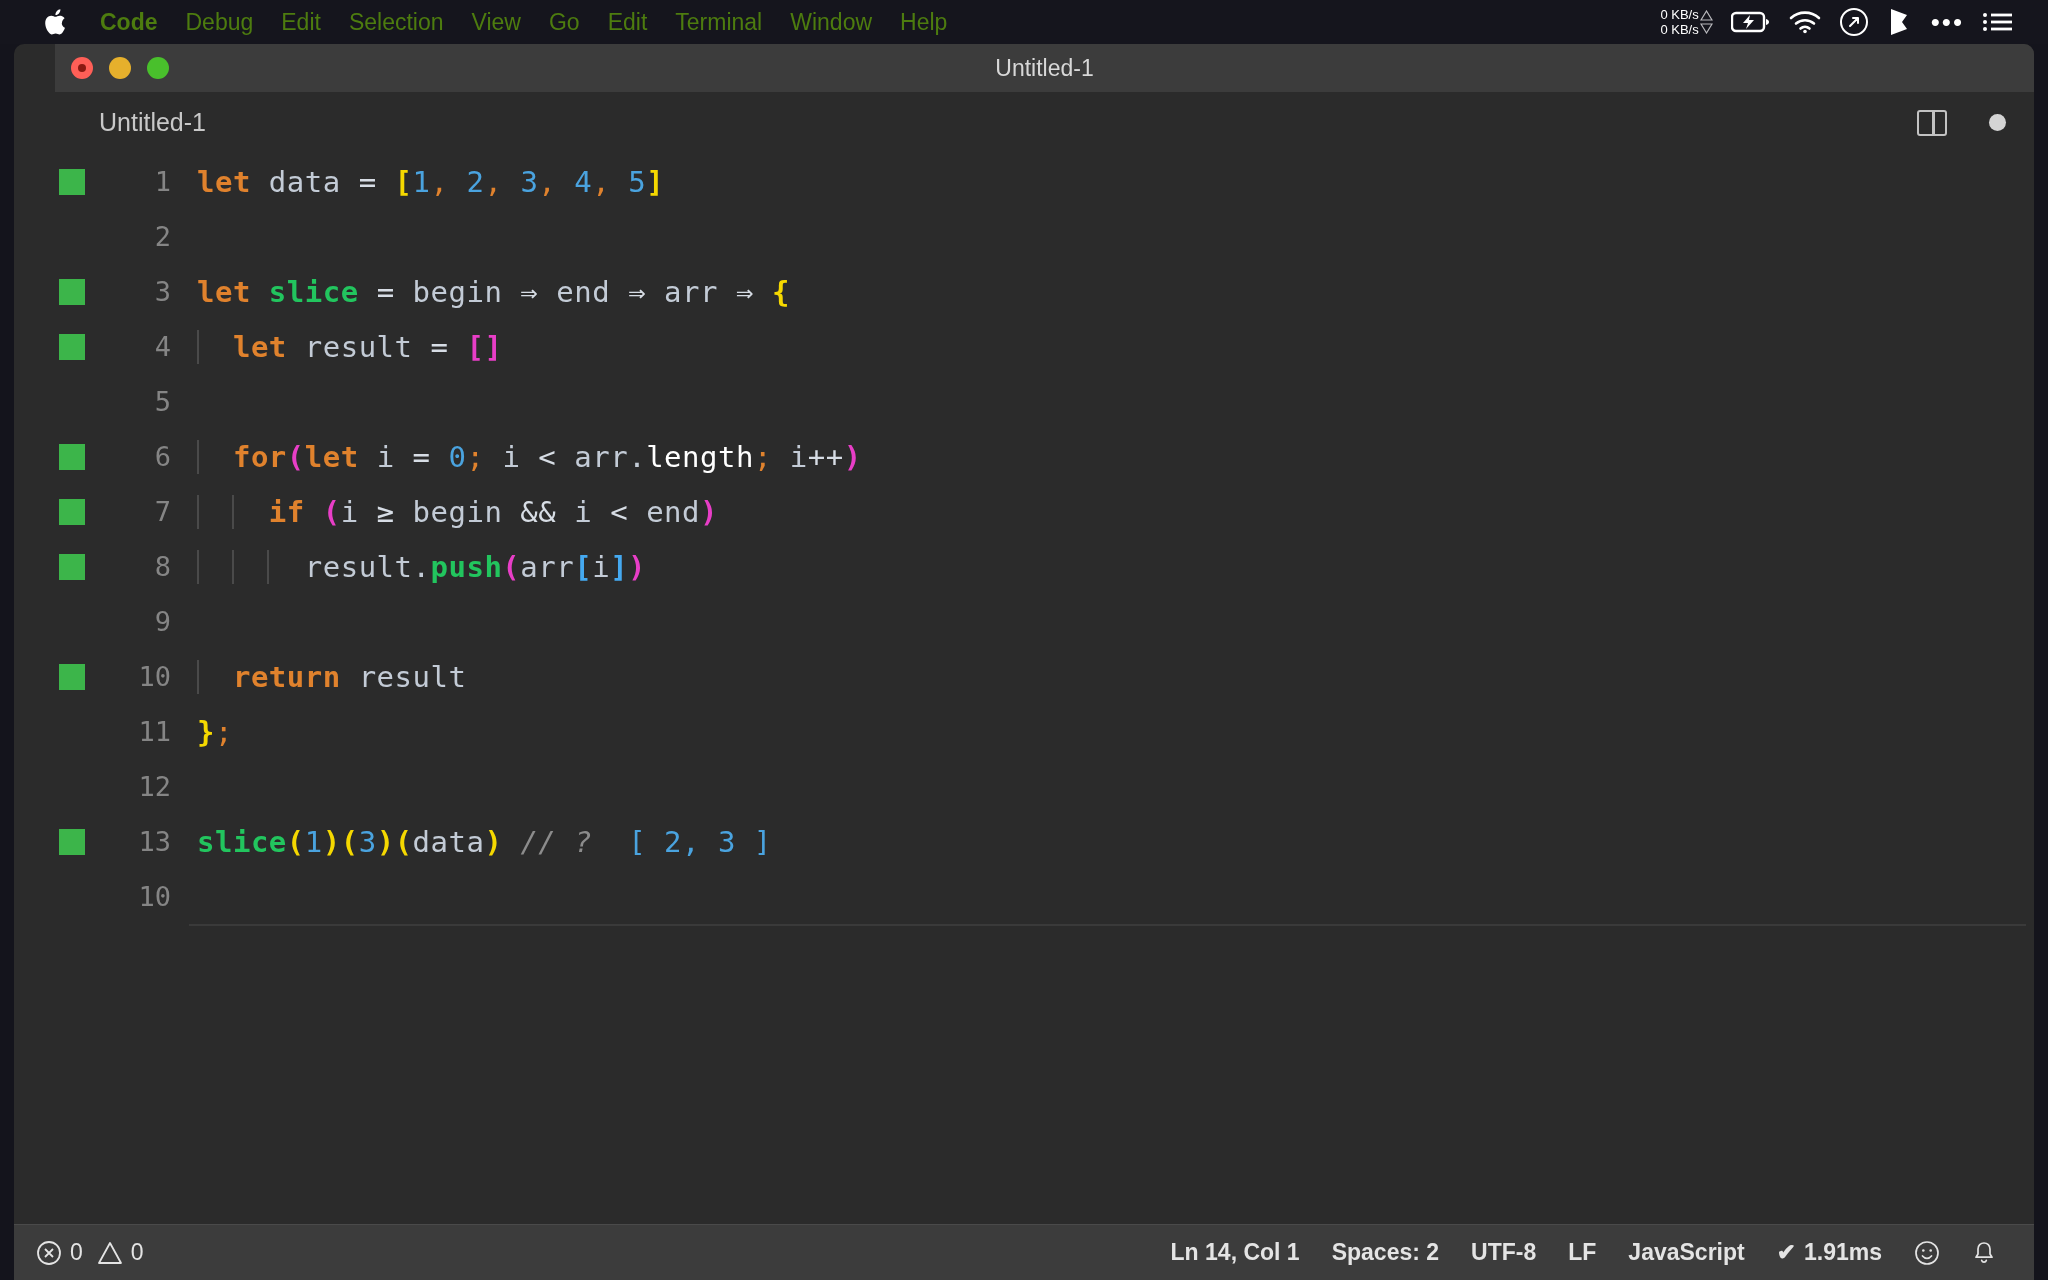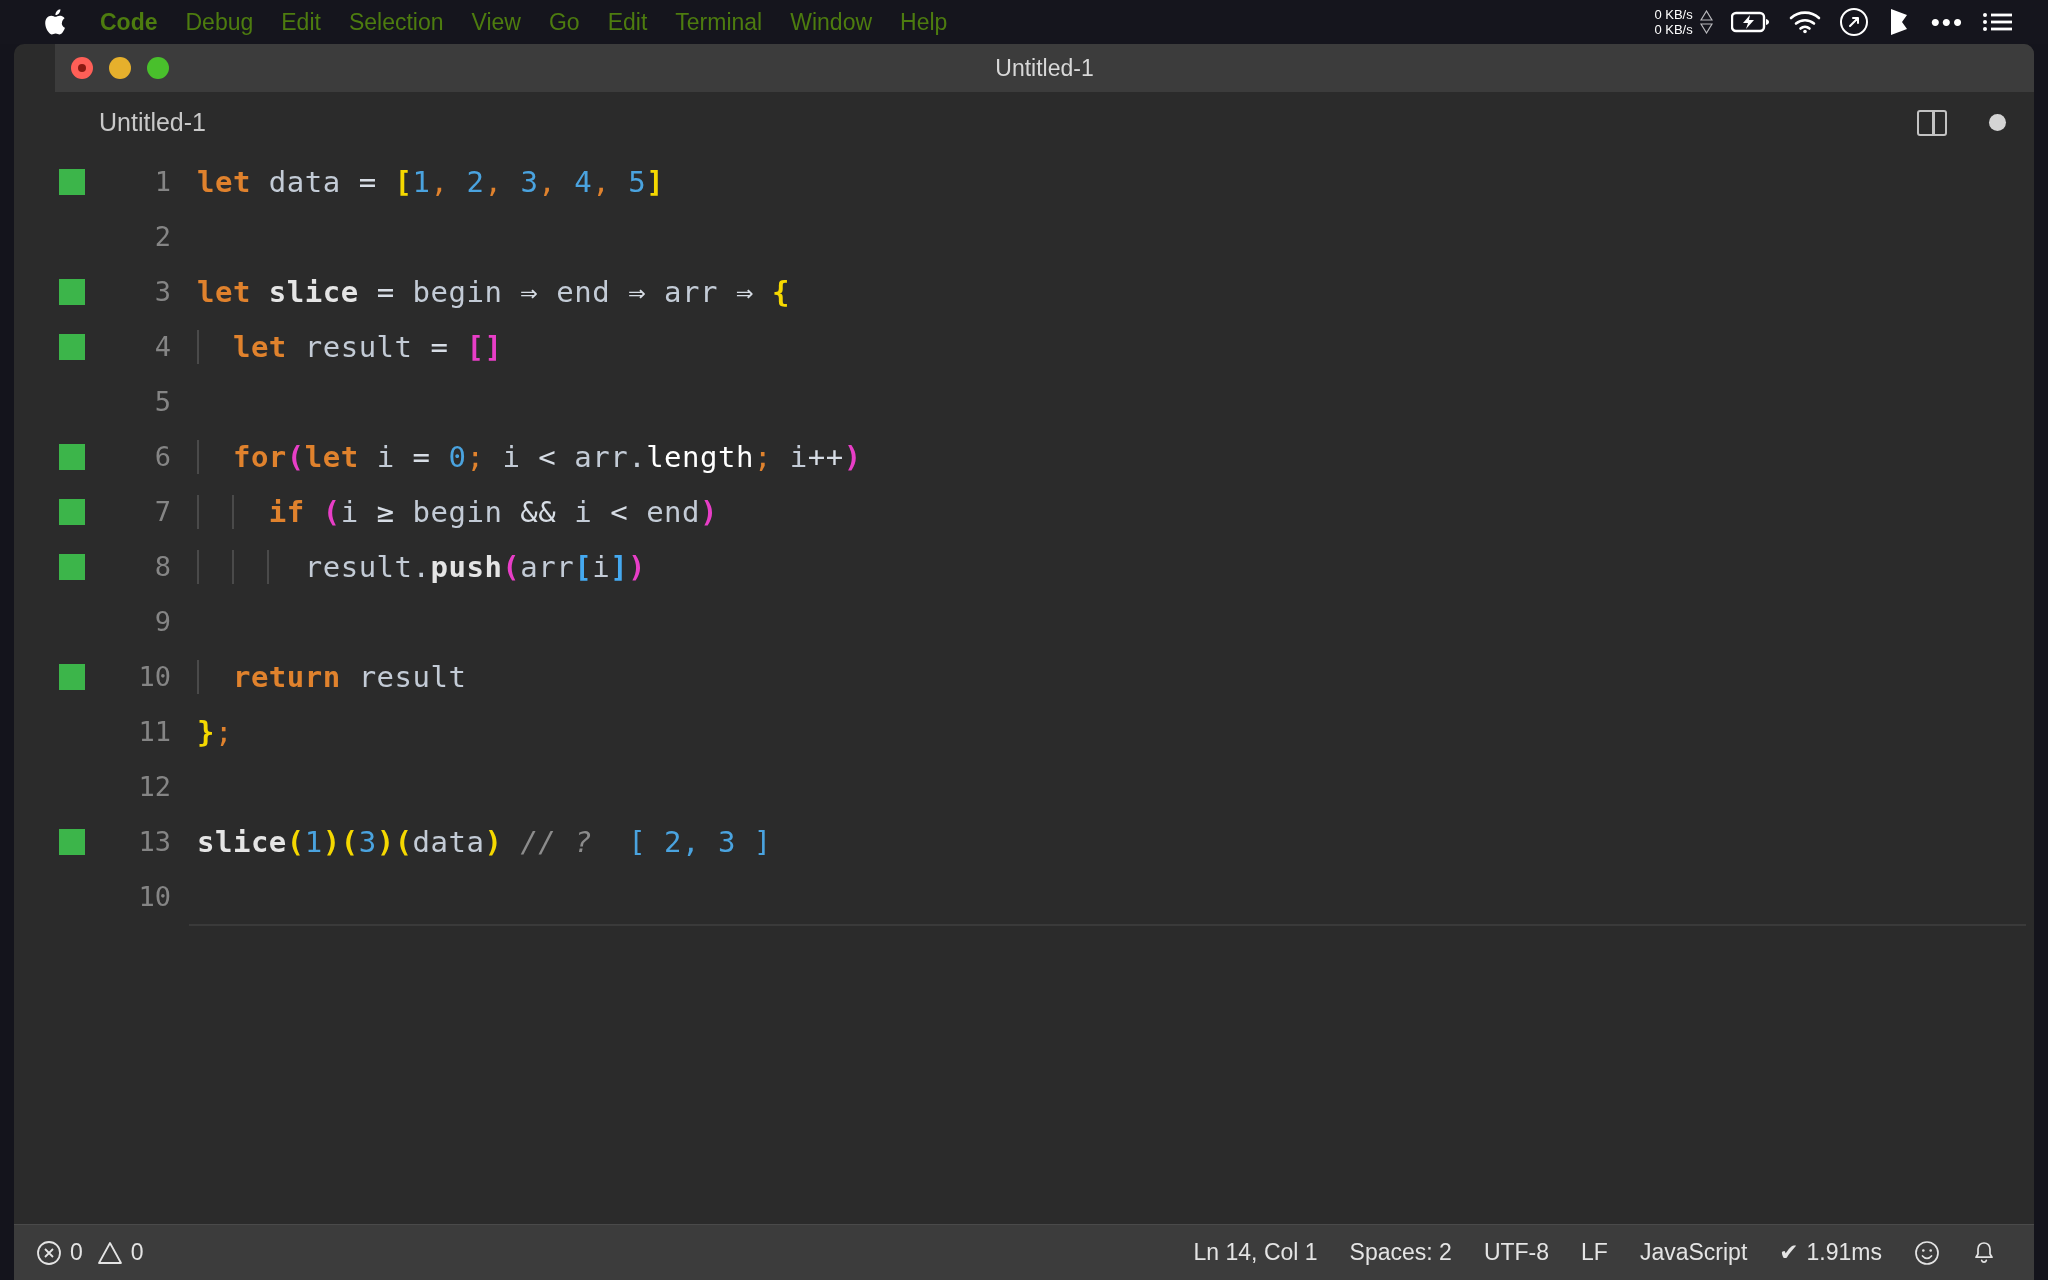--- a/index.html
+++ b/index.html
@@ -26,21 +26,21 @@
     color: #4d7c0f;
     white-space: nowrap;
   }
   .menu-item.app-name { font-weight: bold; }
   #menubar-right {
     margin-left: auto;
     display: flex; align-items: center; gap: 18px;
     padding-right: 16px;
   }
   .net-speed {
-    display: flex; align-items: center; gap: 7px;
+    display: flex; align-items: center; gap: 1px;
     font-size: 13px; line-height: 15px; color: #ffffff;
     font-family: "Liberation Sans", sans-serif;
     justify-content: flex-end;
   }
   .net-speed .rows { text-align: right; }
   .net-speed .tris { display: flex; flex-direction: column; gap: 2px; color:#b9b9bd;}
   .tray-icon { display: flex; align-items: center; color: #fff; }
   .dots { letter-spacing: 2px; font-size: 26px; line-height: 20px; }
 
   
@@ -110,42 +110,42 @@
     padding-left: 8px;
   }
   .guide {
     position: absolute; top: 0; bottom: 0; width: 2px; background: #4a4a4a;
   }
   .cursorline { position:absolute; left: 184px; right: 8px; height: 2px; background: #3a3a3a; }
 
   
   .t-kw   { color: #e0822d; font-weight: bold; }
   .t-var  { color: #c3cbd6; }
-  .t-fn   { color: #e5e5e5; font-weight: bold; margin-top: 39px; }
+  .t-fn   { color: #22c55e; font-weight: bold; margin-top: 39px; }
   .t-num  { color: #4aa3df; }
   .t-br-y { color: #f5d800; font-weight: bold; }
   .t-br-m { color: #e83ec7; font-weight: bold; }
   .t-br-b { color: #45a9f0; font-weight: bold; }
   .t-op   { color: #d7dde5; }
   .t-punc { color: #e0822d; }
   .t-prop { color: #ffffff; }
   .t-com  { color: #8c8c8c; font-style: italic; }
 
   
   #statusbar {
     position: absolute; bottom: 0; left: 0;
     width: 2020px; height: 56px;
     background: #3c3c3c;
     display: flex; align-items: center;
     padding: 0 22px;
     color: #e4e4e4;
     border-top: 1px solid #4a4a4a;
   }
   .sb-left, .sb-right { display: flex; align-items: center; }
-  .sb-right { margin-left: auto; gap: 0; }
+  .sb-right { margin-left: auto; gap: 0; font-weight: bold; }
   .sb-item {
     font-size: 23px; padding: 0 16px; white-space: nowrap;
     display: flex; align-items: center; gap: 8px;
   }
   .sb-left .sb-item { padding: 0 14px 0 0; }
 </style>
 </head>
 <body>
 
 <div id="menubar">

